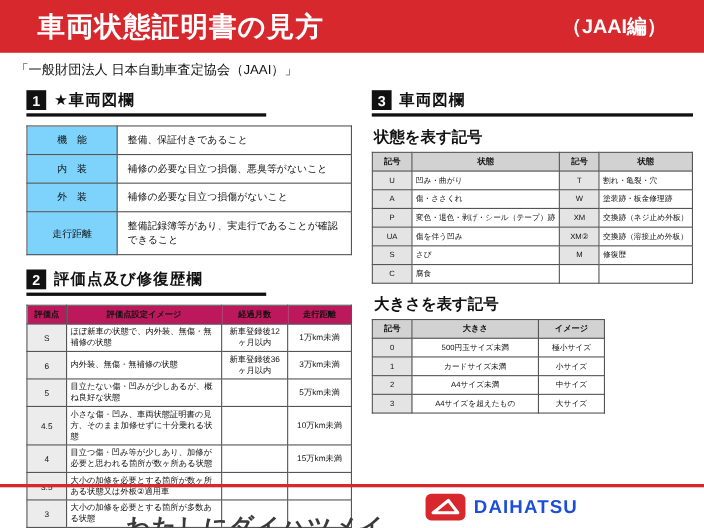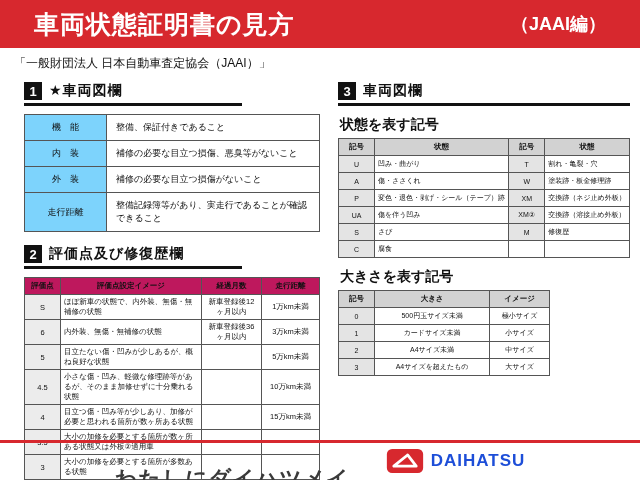--- a/index.html
+++ b/index.html
@@ -131,21 +131,21 @@
           <td class="dst">3万km未満</td>
         </tr>
         <tr>
           <td class="num">5</td>
           <td>目立たない傷・凹みが少しあるが、概ね良好な状態</td>
           <td class="mon"></td>
           <td class="dst">5万km未満</td>
         </tr>
         <tr>
           <td class="num">4.5</td>
-          <td>小さな傷・凹み、軽微な修理跡等があるが、そのまま加修せずに十分乗れる状態</td>
+          <td>小さな傷・凹み、車両状態証明書の見方、そのまま加修せずに十分乗れる状態</td>
           <td class="mon"></td>
           <td class="dst">10万km未満</td>
         </tr>
         <tr>
           <td class="num">4</td>
           <td>目立つ傷・凹み等が少しあり、加修が必要と思われる箇所が数ヶ所ある状態</td>
           <td class="mon"></td>
           <td class="dst">15万km未満</td>
         </tr>
         <tr>

